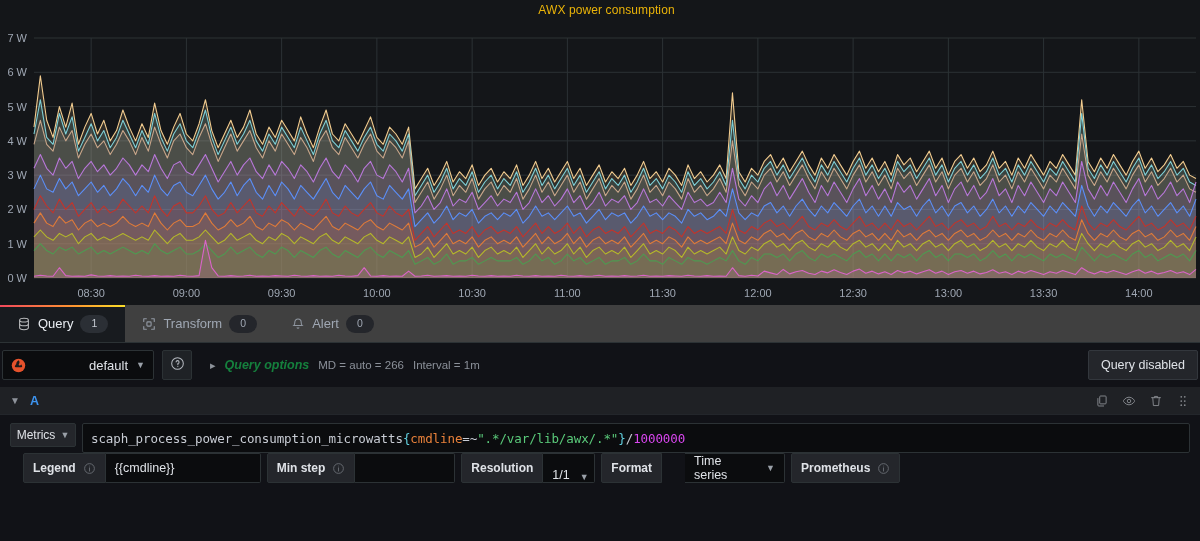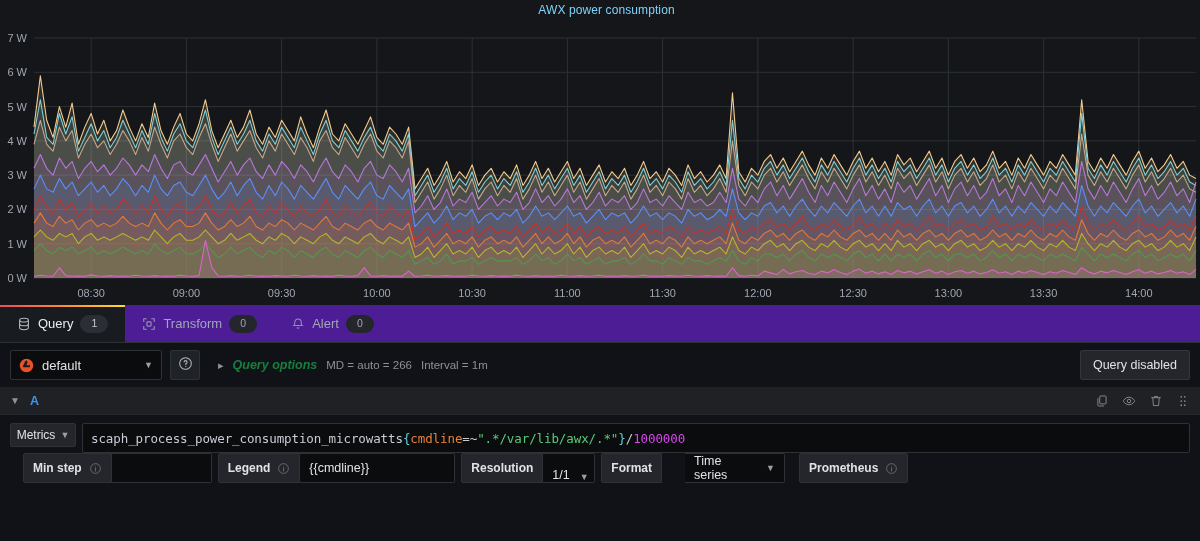--- a/index.html
+++ b/index.html
@@ -14,30 +14,30 @@
 
   
   .panel{
     position:relative;
     height:305px;
     background:#141619;
     flex:0 0 auto;
   }
   .panel-title{
     position:absolute;top:3px;left:13px;right:0;
-    text-align:center;font-size:12px;color:#7dd3fc;
+    text-align:center;font-size:12px;color:#eab308;
     letter-spacing:.1px;
   }
   .plot-wrap{position:absolute;left:0;top:26px;right:0;bottom:0;}
   .plot-svg{display:block;}
 
   
   .tabs-bar{
     height:37px;flex:0 0 auto;
-    background:#4c1d95;
+    background:#404040;
     display:flex;align-items:stretch;
     border-bottom:1px solid #2c3235;
     position:relative;
   }
   .tab{
     display:flex;align-items:center;gap:7px;
     padding:0 17px;font-size:13px;color:#9fa7b3;
     position:relative;cursor:pointer;
   }
   .tab .tlabel{color:#9fa7b3;}
@@ -53,21 +53,21 @@
     background:#24262b;color:#9fa7b3;font-size:10.5px;line-height:1;
   }
   .tab.active .count{background:#2b2f35;color:#c7ccd4;}
   .ticon{width:14px;height:14px;display:inline-block;opacity:.85;}
 
   
   .ds-row{
     height:44px;flex:0 0 auto;
     background:#111217;
     display:flex;align-items:center;
-    padding:0 10px;gap:8px;
+    padding:0 2px;gap:8px;text-align:right;
   }
   .ds-picker{
     width:152px;height:30px;box-sizing:border-box;
     background:#0b0c0e;border:1px solid #2c3235;border-radius:2px;
     display:flex;align-items:center;gap:8px;padding:0 8px;
     font-size:13px;color:#dfe2e7;cursor:pointer;
   }
   .ds-picker .dsname{flex:1;}
   .flame{width:15px;height:15px;flex:0 0 auto;}
   .icon-btn{
@@ -360,73 +360,73 @@
             <span class="tk-plain"> / </span>
             <span class="tk-num">1000000</span>
         </div>
       </div>
 
 
       <div class="opts-row">
 
         <div class="fgroup">
           <div class="flabel">
+            <span>Legend</span>
+            <span class="info">
+              <svg viewBox="0 0 16 16" width="13" height="13" fill="none" stroke="#9aa0a8" stroke-width="1.2">
+                <circle cx="8" cy="8" r="6"></circle>
+                  <path d="M8 7.2v4" stroke-linecap="round"></path>
+                <circle cx="8" cy="4.9" r="0.6" fill="#9aa0a8" stroke="none"></circle>
+              </svg>
+            </span>
+          </div>
+          <div class="finput" style="width:155px;">
+            <span>{{cmdline}}</span>
+          </div>
+        </div>
+
+        <div class="fgroup">
+          <div class="flabel">
             <span>Min step</span>
             <span class="info">
               <svg viewBox="0 0 16 16" width="13" height="13" fill="none" stroke="#9aa0a8" stroke-width="1.2">
                 <circle cx="8" cy="8" r="6"></circle>
                   <path d="M8 7.2v4" stroke-linecap="round"></path>
                 <circle cx="8" cy="4.9" r="0.6" fill="#9aa0a8" stroke="none"></circle>
               </svg>
             </span>
           </div>
           <div class="finput" style="width:100px;">
             <span></span>
           </div>
         </div>
 
         <div class="fgroup">
           <div class="flabel">
-            <span>Legend</span>
-            <span class="info">
-              <svg viewBox="0 0 16 16" width="13" height="13" fill="none" stroke="#9aa0a8" stroke-width="1.2">
-                <circle cx="8" cy="8" r="6"></circle>
-                  <path d="M8 7.2v4" stroke-linecap="round"></path>
-                <circle cx="8" cy="4.9" r="0.6" fill="#9aa0a8" stroke="none"></circle>
-              </svg>
-            </span>
-          </div>
-          <div class="finput" style="width:155px;">
-            <span>{{cmdline}}</span>
-          </div>
-        </div>
-
-        <div class="fgroup">
-          <div class="flabel">
             <span>Resolution</span>
           </div>
           <div class="fselect" style="width:52px;align-items:flex-end;">
             <span>1/1</span>
             <span class="chev">▼</span>
           </div>
         </div>
 
         <div class="fgroup">
           <div class="flabel">
             <span>Format</span>
           </div>
           <div class="fselect" style="width:100px;margin-left:23px;">
             <span>Time series</span>
             <span class="chev">▼</span>
           </div>
         </div>
 
 
         <div class="fgroup">
-          <div class="flabel solo" style="min-width:108px;margin-left:8px;">
+          <div class="flabel solo" style="min-width:108px;">
             <span>Prometheus</span>
             <span class="info" style="margin-left:auto;">
               <svg viewBox="0 0 16 16" width="13" height="13" fill="none" stroke="#9aa0a8" stroke-width="1.2">
                 <circle cx="8" cy="8" r="6"></circle>
                   <path d="M8 7.2v4" stroke-linecap="round"></path>
                 <circle cx="8" cy="4.9" r="0.6" fill="#9aa0a8" stroke="none"></circle>
               </svg>
             </span>
           </div>
         </div>

